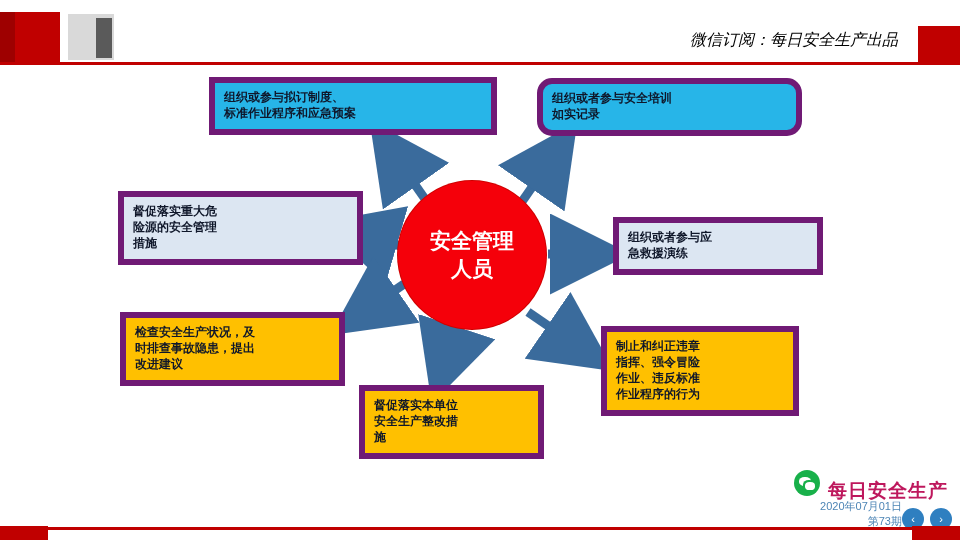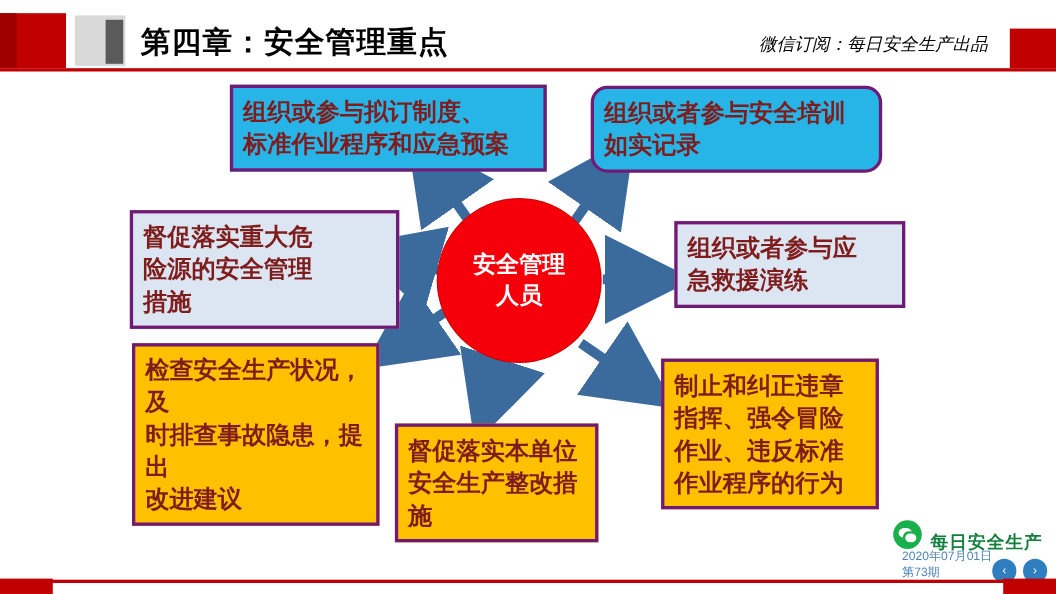--- a/index.html
+++ b/index.html
@@ -115,36 +115,36 @@
     text-align: center;
     color: #ffffff;
     font-size: 21px;
     font-weight: bold;
     line-height: 1.35;
     white-space: pre-line;
   }
   .node {
     position: absolute;
     box-sizing: border-box;
-    border: 3px solid #701a75;
+    border: 6px solid #701a75;
     padding: 7px 9px;
-    font-size: 22px;
+    font-size: 12px;
     font-weight: bold;
     line-height: 1.33;
-    color: #7f1d1d;
+    color: #0f172a;
     white-space: pre-line;
   }
   .n-blue   { background: #27b5e8; }
   .n-ltblue { background: #dce6f2; }
   .n-yellow { background: #ffc000; }
 
   #n1 { left: 209px; top: 13px;  width: 288px; }
   #n2 { left: 537px; top: 14px;  width: 265px; border-radius: 15px; }
   #n3 { left: 118px; top: 127px; width: 245px; }
-  #n4 { left: 613px; top: 137px; width: 210px; }
+  #n4 { left: 613px; top: 153px; width: 210px; }
   #n5 { left: 120px; top: 248px; width: 225px; }
   #n6 { left: 359px; top: 321px; width: 185px; }
   #n7 { left: 601px; top: 262px; width: 198px; }
 
   
   .wm {
     position: absolute;
     right: 12px; bottom: 36px;
     display: flex;
     align-items: center;
@@ -167,30 +167,30 @@
   .wm-logo::after {
     content: "";
     position: absolute;
     left: 11px; top: 12px;
     width: 10px; height: 8px;
     border-radius: 45%;
     background: #ffffff;
     box-shadow: -1px -1px 0 1px #18b04a;
   }
   .wm-text {
-    font-size: 16px;
-    font-weight: bold;
-    color: #15803d;
+    font-size: 19px;
+    font-weight: bold;
+    color: #be185d;
     letter-spacing: 1px;
     margin-top: 16px;
   }
   .vid-info {
     position: absolute;
     right: 58px; bottom: 12px;
-    text-align: left;
+    text-align: right;
     color: #2d6fa8;
     font-size: 11px;
     line-height: 1.3;
     opacity: 0.85;
   }
   .vid-ctrls {
     position: absolute;
     right: 8px; bottom: 10px;
     display: flex;
     gap: 6px;
@@ -208,21 +208,20 @@
 </style>
 </head>
 <body>
 
 <div id="slide">
 
   <div class="hdr-red-left"></div>
   <div class="hdr-red-left2"></div>
   <div class="hdr-gray"></div>
   <div class="hdr-darkgray"></div>
-  <div class="hdr-title">第四章：安全管理重点</div>
   <div class="hdr-sub">微信订阅：每日安全生产出品</div>
   <div class="hdr-red-right"></div>
   <div class="hdr-rule"></div>
 
   <div id="diagram">
 
     <svg id="arrows" viewBox="0 0 960 470">
       <defs>
         <marker id="ah" markerWidth="9" markerHeight="9" refX="6" refY="4.5" orient="auto" markerUnits="strokeWidth">
           <path d="M0,0 L9,4.5 L0,9 z" fill="#3a6b9c"></path>

